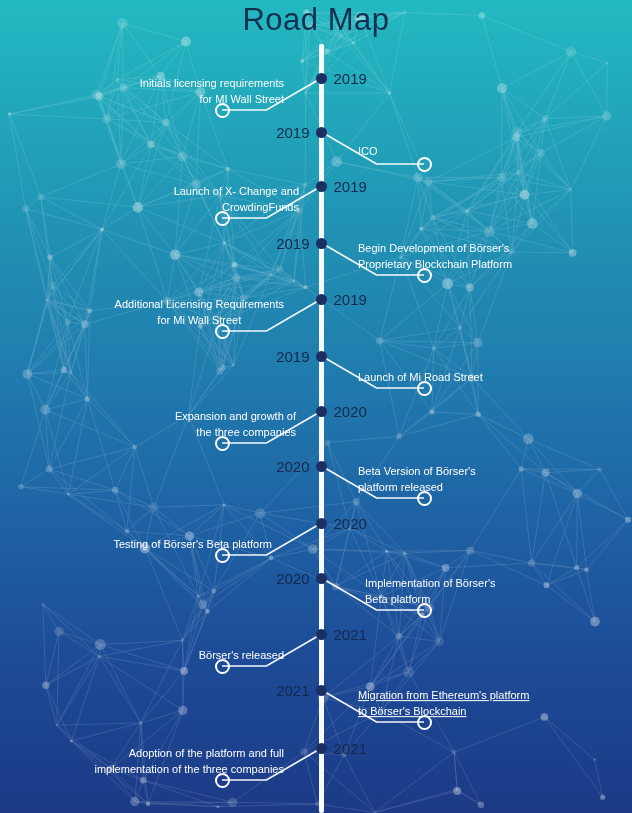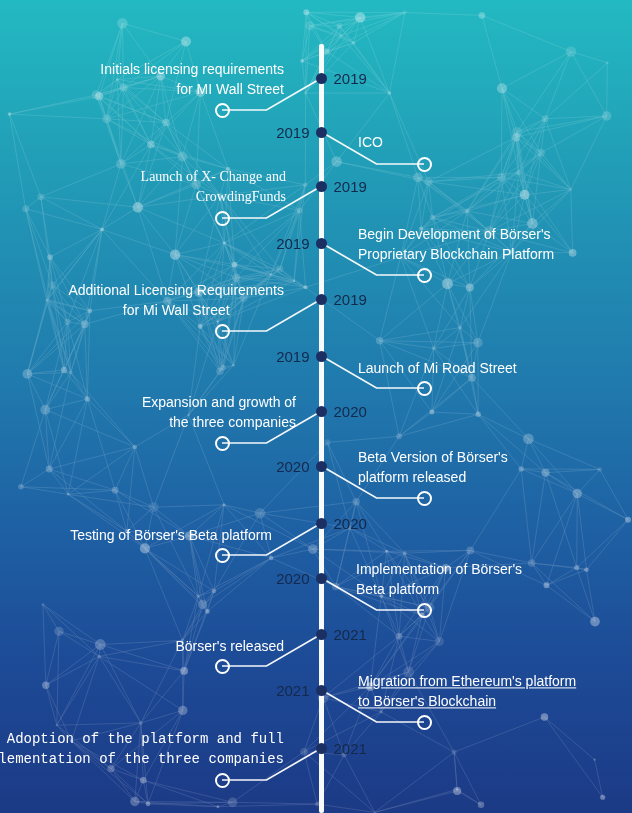--- a/index.html
+++ b/index.html
@@ -72,24 +72,25 @@
     position: absolute;
     font-size: 15px;
     color: #14294d;
     white-space: nowrap;
     line-height: 1;
   }
   .year.r { transform: translateY(-50%); }
   .year.l { transform: translate(-100%, -50%); }
   .evt {
     position: absolute;
-    font-size: 14px;
+    font-size: 11px;
     line-height: 1.45;
     color: #ffffff;
     white-space: pre-line;
+    margin-top: 8px;
   }
   .evt.left  { text-align: right; transform: translate(-100%, -100%); }
   .evt.right { text-align: left;  transform: translateY(-100%); }
 </style>
 </head>
 <body>
 
 <div id="root">
 
   <svg id="net" viewBox="0 0 632 813" preserveAspectRatio="none" aria-hidden="true">
@@ -1079,20 +1080,21 @@
         <circle cx="280.0" cy="269.0" r="3.41" opacity="0.12"></circle>
         <circle cx="122.4" cy="23.2" r="5.20" opacity="0.18"></circle>
         <circle cx="224.0" cy="504.8" r="1.61" opacity="0.27"></circle>
         <circle cx="404.8" cy="12.5" r="2.14" opacity="0.11"></circle>
         <circle cx="370.3" cy="686.6" r="4.35" opacity="0.35"></circle>
         <circle cx="182.8" cy="710.4" r="4.70" opacity="0.27"></circle>
         <circle cx="467.1" cy="211.0" r="2.20" opacity="0.21"></circle>
       </g>
     </svg>
 
+  <div id="title">Road Map</div>
 
   <div id="spine"></div>
 
   <svg id="wires" viewBox="0 0 632 813" preserveAspectRatio="none" aria-hidden="true">
       <path d="M 321.5 78 L 266.5 110 L 222 110" stroke="#ffffff" stroke-width="1.7" fill="none" opacity="0.95"></path>
       <path d="M 321.5 132 L 376.5 164 L 424 164" stroke="#ffffff" stroke-width="1.7" fill="none" opacity="0.95"></path>
       <path d="M 321.5 186 L 266.5 218 L 222 218" stroke="#ffffff" stroke-width="1.7" fill="none" opacity="0.95"></path>
       <path d="M 321.5 243 L 376.5 275 L 424 275" stroke="#ffffff" stroke-width="1.7" fill="none" opacity="0.95"></path>
       <path d="M 321.5 299 L 266.5 331 L 222 331" stroke="#ffffff" stroke-width="1.7" fill="none" opacity="0.95"></path>
       <path d="M 321.5 356 L 376.5 388 L 424 388" stroke="#ffffff" stroke-width="1.7" fill="none" opacity="0.95"></path>
@@ -1111,21 +1113,21 @@
       <div class="year r" style="top: 78px; left: 333.5px;">2019</div>
       <div class="evt left" style="top: 100px; left: 284px;">Initials licensing requirements
 for MI Wall Street</div>
       <div class="node-dot" style="left: 321.5px; top: 132px;"></div>
       <div class="end-ring" style="left: 424px; top: 164px;"></div>
       <div class="year l" style="top: 132px; left: 309.5px;">2019</div>
       <div class="evt right" style="top: 152px; left: 358px;">ICO</div>
       <div class="node-dot" style="left: 321.5px; top: 186px;"></div>
       <div class="end-ring" style="left: 222px; top: 218px;"></div>
       <div class="year r" style="top: 186px; left: 333.5px;">2019</div>
-      <div class="evt left" style="top: 208px; left: 286px; font-family: Liberation Serif, serif;">Launch of X- Change and
+      <div class="evt left" style="top: 208px; left: 299px;">Launch of X- Change and
 CrowdingFunds</div>
       <div class="node-dot" style="left: 321.5px; top: 243px;"></div>
       <div class="end-ring" style="left: 424px; top: 275px;"></div>
       <div class="year l" style="top: 243px; left: 309.5px;">2019</div>
       <div class="evt right" style="top: 265px; left: 358px;">Begin Development of Börser's
 Proprietary Blockchain Platform</div>
       <div class="node-dot" style="left: 321.5px; top: 299px;"></div>
       <div class="end-ring" style="left: 222px; top: 331px;"></div>
       <div class="year r" style="top: 299px; left: 333.5px;">2019</div>
       <div class="evt left" style="top: 321px; left: 284px; text-align: center;">Additional Licensing Requirements
@@ -1144,31 +1146,31 @@
       <div class="year l" style="top: 466px; left: 309.5px;">2020</div>
       <div class="evt right" style="top: 488px; left: 358px;">Beta Version of Börser's
 platform released</div>
       <div class="node-dot" style="left: 321.5px; top: 523px;"></div>
       <div class="end-ring" style="left: 222px; top: 555px;"></div>
       <div class="year r" style="top: 523px; left: 333.5px;">2020</div>
       <div class="evt left" style="top: 545px; left: 272px;">Testing of Börser's Beta platform</div>
       <div class="node-dot" style="left: 321.5px; top: 578px;"></div>
       <div class="end-ring" style="left: 424px; top: 610px;"></div>
       <div class="year l" style="top: 578px; left: 309.5px;">2020</div>
-      <div class="evt right" style="top: 600px; left: 356px;">Implementation of Börser's
+      <div class="evt right" style="top: 600px; left: 365px;">Implementation of Börser's
 Beta platform</div>
       <div class="node-dot" style="left: 321.5px; top: 634px;"></div>
       <div class="end-ring" style="left: 222px; top: 666px;"></div>
       <div class="year r" style="top: 634px; left: 333.5px;">2021</div>
       <div class="evt left" style="top: 656px; left: 284px;">Börser's released</div>
       <div class="node-dot" style="left: 321.5px; top: 690px;"></div>
       <div class="end-ring" style="left: 424px; top: 722px;"></div>
       <div class="year l" style="top: 690px; left: 309.5px;">2021</div>
       <div class="evt right" style="top: 712px; left: 358px; text-decoration: underline;">Migration from Ethereum's platform
 to Börser's Blockchain</div>
       <div class="node-dot" style="left: 321.5px; top: 748px;"></div>
       <div class="end-ring" style="left: 222px; top: 780px;"></div>
       <div class="year r" style="top: 748px; left: 333.5px;">2021</div>
-      <div class="evt left" style="top: 770px; left: 284px; font-family: Liberation Mono, monospace;">Adoption of the platform and full
+      <div class="evt left" style="top: 770px; left: 284px;">Adoption of the platform and full
 implementation of the three companies</div>
     </div>
 
 </div>
 
 </body></html>

